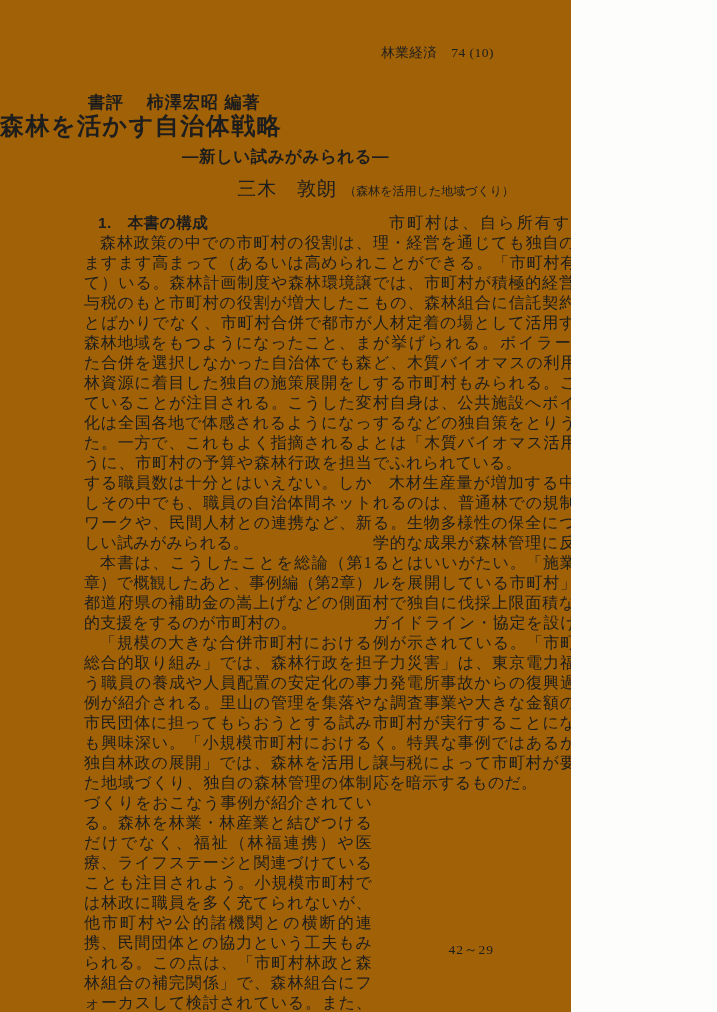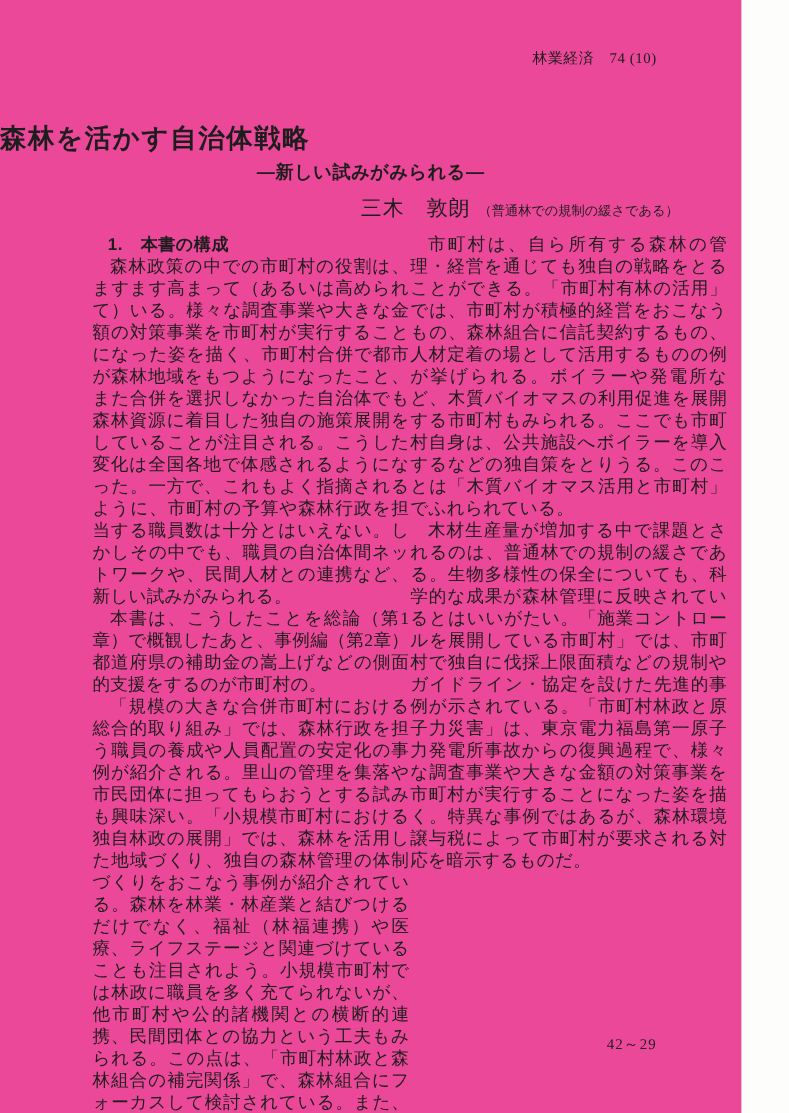--- a/index.html
+++ b/index.html
@@ -2,23 +2,23 @@
 <html lang="ja"><head>
 <meta charset="utf-8">
 <style>
   html, body {
     margin: 0;
     padding: 0;
     background: #fdfdfb;
   }
   .page {
     position: relative;
-    width: 674px;
+    width: 571px;
     height: 1012px;
-    background: #ec4899;
+    background: #a16207;
     color: #1d1d1d;
     font-family: "Liberation Serif", "DejaVu Serif", serif;
     overflow: hidden;
   }
   .journal-header {
     position: absolute;
     top: 44px;
     right: 77px;
     font-size: 13.5px;
     letter-spacing: 0.5px;
@@ -110,35 +110,39 @@
     letter-spacing: 1px;
   }
 </style>
 </head>
 <body>
 
 <div class="page">
 
   <div class="journal-header">林業経済　74 (10)</div>
 
+  <div class="review-line">
+    <span class="review-label">書評</span>
+    <span class="editor">柿澤宏昭 編著</span>
+  </div>
 
   <h1 class="book-title">森林を活かす自治体戦略</h1>
 
   <h2 class="book-subtitle">―新しい試みがみられる―</h2>
 
   <div class="byline">
     <span class="reviewer-name">三木　敦朗</span>
-    <span class="reviewer-affiliation">（普通林での規制の緩さである）</span>
+    <span class="reviewer-affiliation">（森林を活用した地域づくり）</span>
   </div>
 
   <div class="columns">
 
     <div class="column">
       <h3 class="section-heading">1.　本書の構成</h3>
-      <p>森林政策の中での市町村の役割は、ますます高まって（あるいは高められて）いる。様々な調査事業や大きな金額の対策事業を市町村が実行することになった姿を描く、市町村合併で都市が森林地域をもつようになったこと、また合併を選択しなかった自治体でも森林資源に着目した独自の施策展開をしていることが注目される。こうした変化は全国各地で体感されるようになった。一方で、これもよく指摘されるように、市町村の予算や森林行政を担当する職員数は十分とはいえない。しかしその中でも、職員の自治体間ネットワークや、民間人材との連携など、新しい試みがみられる。</p>
+      <p>森林政策の中での市町村の役割は、ますます高まって（あるいは高められて）いる。森林計画制度や森林環境譲与税のもと市町村の役割が増大したことばかりでなく、市町村合併で都市が森林地域をもつようになったこと、また合併を選択しなかった自治体でも森林資源に着目した独自の施策展開をしていることが注目される。こうした変化は全国各地で体感されるようになった。一方で、これもよく指摘されるように、市町村の予算や森林行政を担当する職員数は十分とはいえない。しかしその中でも、職員の自治体間ネットワークや、民間人材との連携など、新しい試みがみられる。</p>
       <p>本書は、こうしたことを総論（第1章）で概観したあと、事例編（第2章）都道府県の補助金の嵩上げなどの側面的支援をするのが市町村の。</p>
       <p>「規模の大きな合併市町村における総合的取り組み」では、森林行政を担う職員の養成や人員配置の安定化の事例が紹介される。里山の管理を集落や市民団体に担ってもらおうとする試みも興味深い。「小規模市町村における独自林政の展開」では、森林を活用した地域づくり、独自の森林管理の体制づくりをおこなう事例が紹介されている。森林を林業・林産業と結びつけるだけでなく、福祉（林福連携）や医療、ライフステージと関連づけていることも注目されよう。小規模市町村では林政に職員を多く充てられないが、他市町村や公的諸機関との横断的連携、民間団体との協力という工夫もみられる。この点は、「市町村林政と森林組合の補完関係」で、森林組合にフォーカスして検討されている。また、「都道府県による市町村支援」では各市町村や郡レベルでの支援を扱っている。</p>
     </div>
 
     <div class="column">
       <p>市町村は、自ら所有する森林の管理・経営を通じても独自の戦略をとることができる。「市町村有林の活用」では、市町村が積極的経営をおこなうもの、森林組合に信託契約するもの、人材定着の場として活用するものの例が挙げられる。ボイラーや発電所など、木質バイオマスの利用促進を展開する市町村もみられる。ここでも市町村自身は、公共施設へボイラーを導入するなどの独自策をとりうる。このことは「木質バイオマス活用と市町村」でふれられている。</p>
       <p>木材生産量が増加する中で課題とされるのは、普通林での規制の緩さである。生物多様性の保全についても、科学的な成果が森林管理に反映されているとはいいがたい。「施業コントロールを展開している市町村」では、市町村で独自に伐採上限面積などの規制やガイドライン・協定を設けた先進的事例が示されている。「市町村林政と原子力災害」は、東京電力福島第一原子力発電所事故からの復興過程で、様々な調査事業や大きな金額の対策事業を市町村が実行することになった姿を描く。特異な事例ではあるが、森林環境譲与税によって市町村が要求される対応を暗示するものだ。</p>
     </div>
 
   </div>

